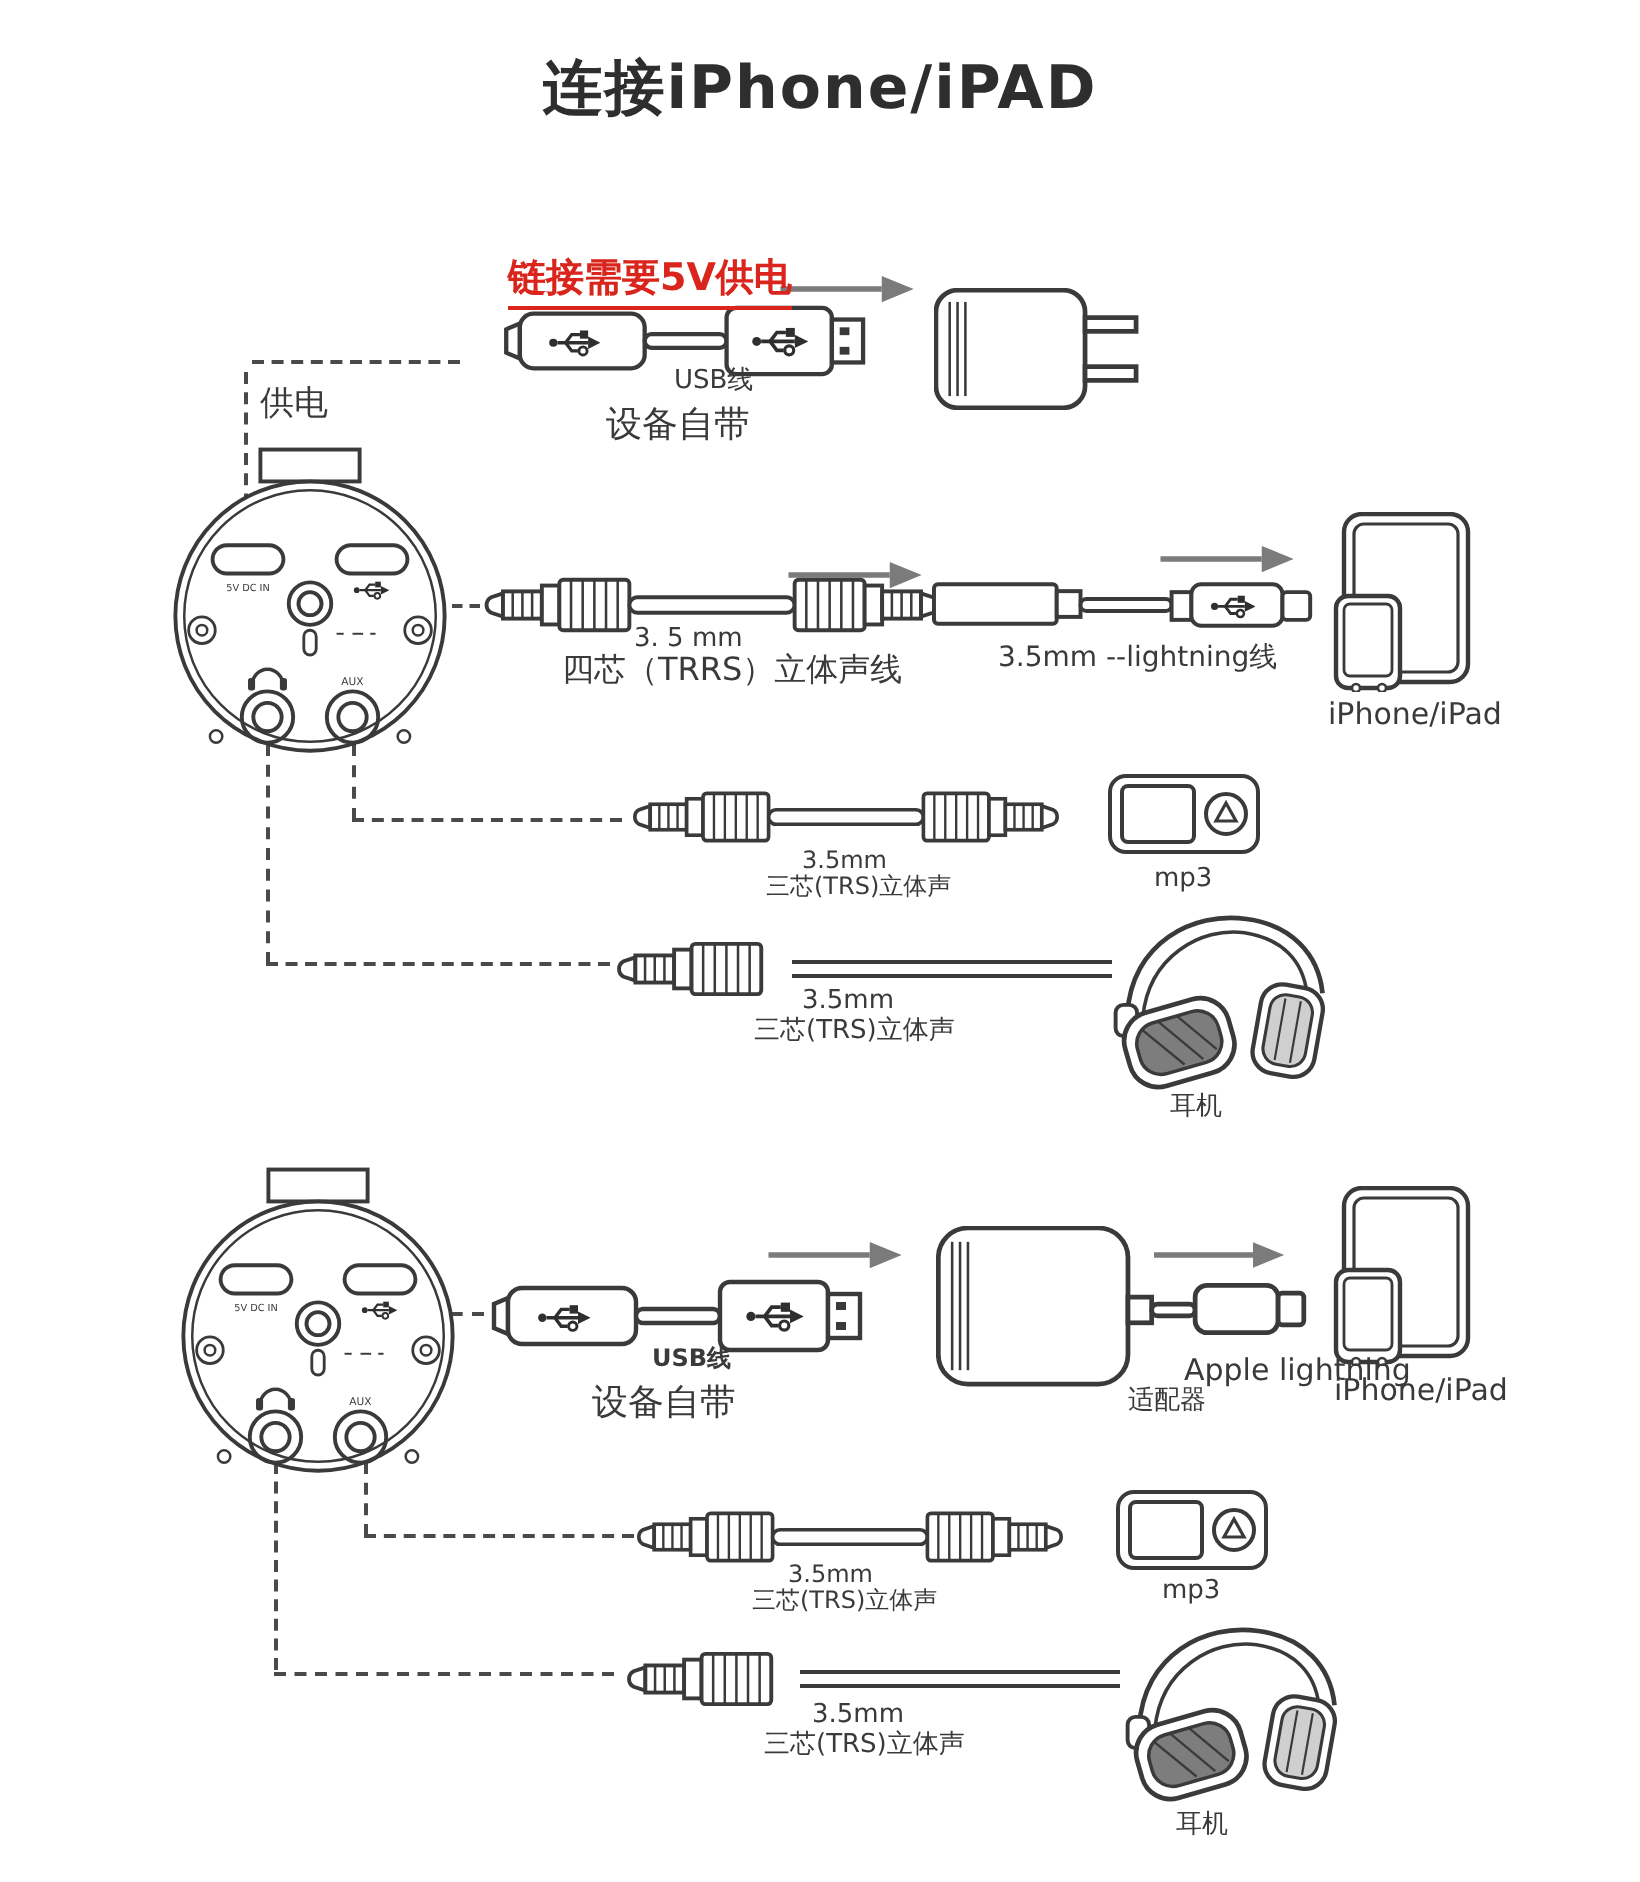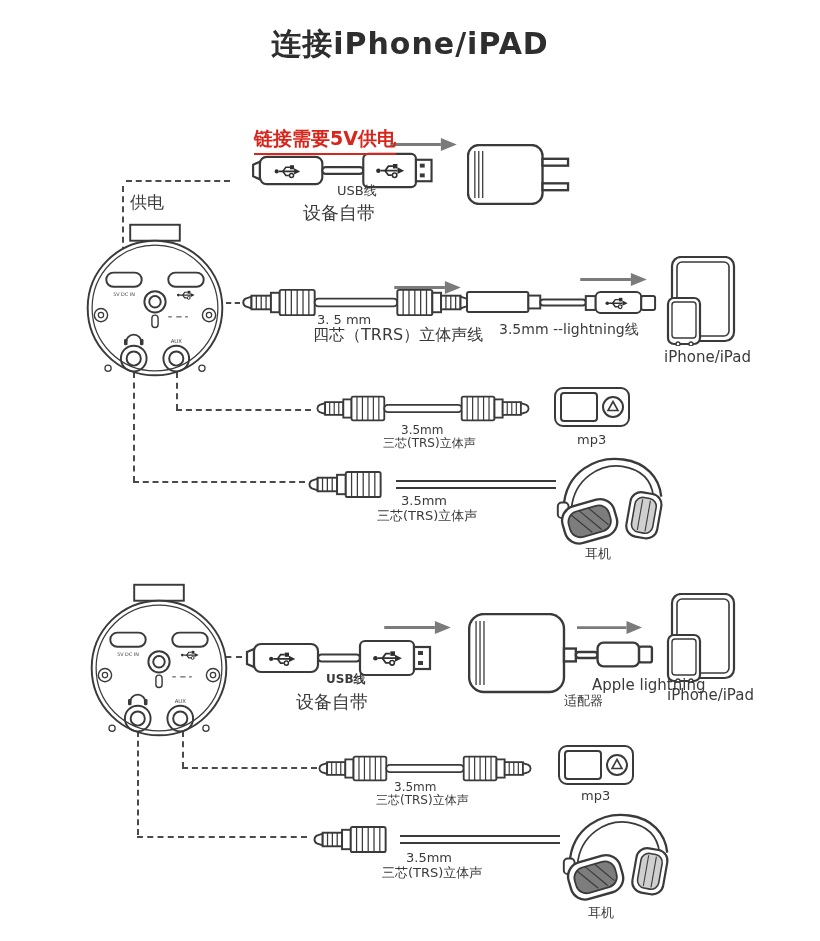--- a/index.html
+++ b/index.html
@@ -318,21 +318,21 @@
     </svg>
   <svg class="abs" style="left:556px;top:808px;" width="122" height="96">
       <use href="#sym-headphones"></use>
     </svg>
 
   <div class="warn" style="left:254px;top:126px;">链接需要5V供电</div>
   <div class="lbl" style="left:130px;top:149px;font-size:17px;margin-top:44px;">供电</div>
   <div class="lbl" style="left:337px;top:184px;font-size:13px;">USB线</div>
   <div class="lbl" style="left:303px;top:203px;font-size:18px;">设备自带</div>
   <div class="lbl" style="left:317px;top:313px;font-size:13px;">3. 5 mm</div>
-  <div class="lbl" style="left:281px;top:326px;font-size:16px;margin-left:32px;">四芯（TRRS）立体声线</div>
+  <div class="lbl" style="left:281px;top:326px;font-size:16px;">四芯（TRRS）立体声线</div>
   <div class="lbl" style="left:499px;top:321px;font-size:14px;">3.5mm --lightning线</div>
   <div class="lbl" style="left:664px;top:349px;font-size:15px;">iPhone/iPad</div>
   <div class="lbl" style="left:401px;top:424px;font-size:12px;">3.5mm</div>
   <div class="lbl" style="left:383px;top:437px;font-size:12px;">三芯(TRS)立体声</div>
   <div class="lbl" style="left:577px;top:433px;font-size:13px;">mp3</div>
   <div class="lbl" style="left:401px;top:494px;font-size:13px;">3.5mm</div>
   <div class="lbl" style="left:377px;top:509px;font-size:13px;">三芯(TRS)立体声</div>
   <div class="lbl" style="left:585px;top:547px;font-size:13px;">耳机</div>
 
   <div class="lbl" style="left:326px;top:673px;font-size:12px;font-weight:700;">USB线</div>

